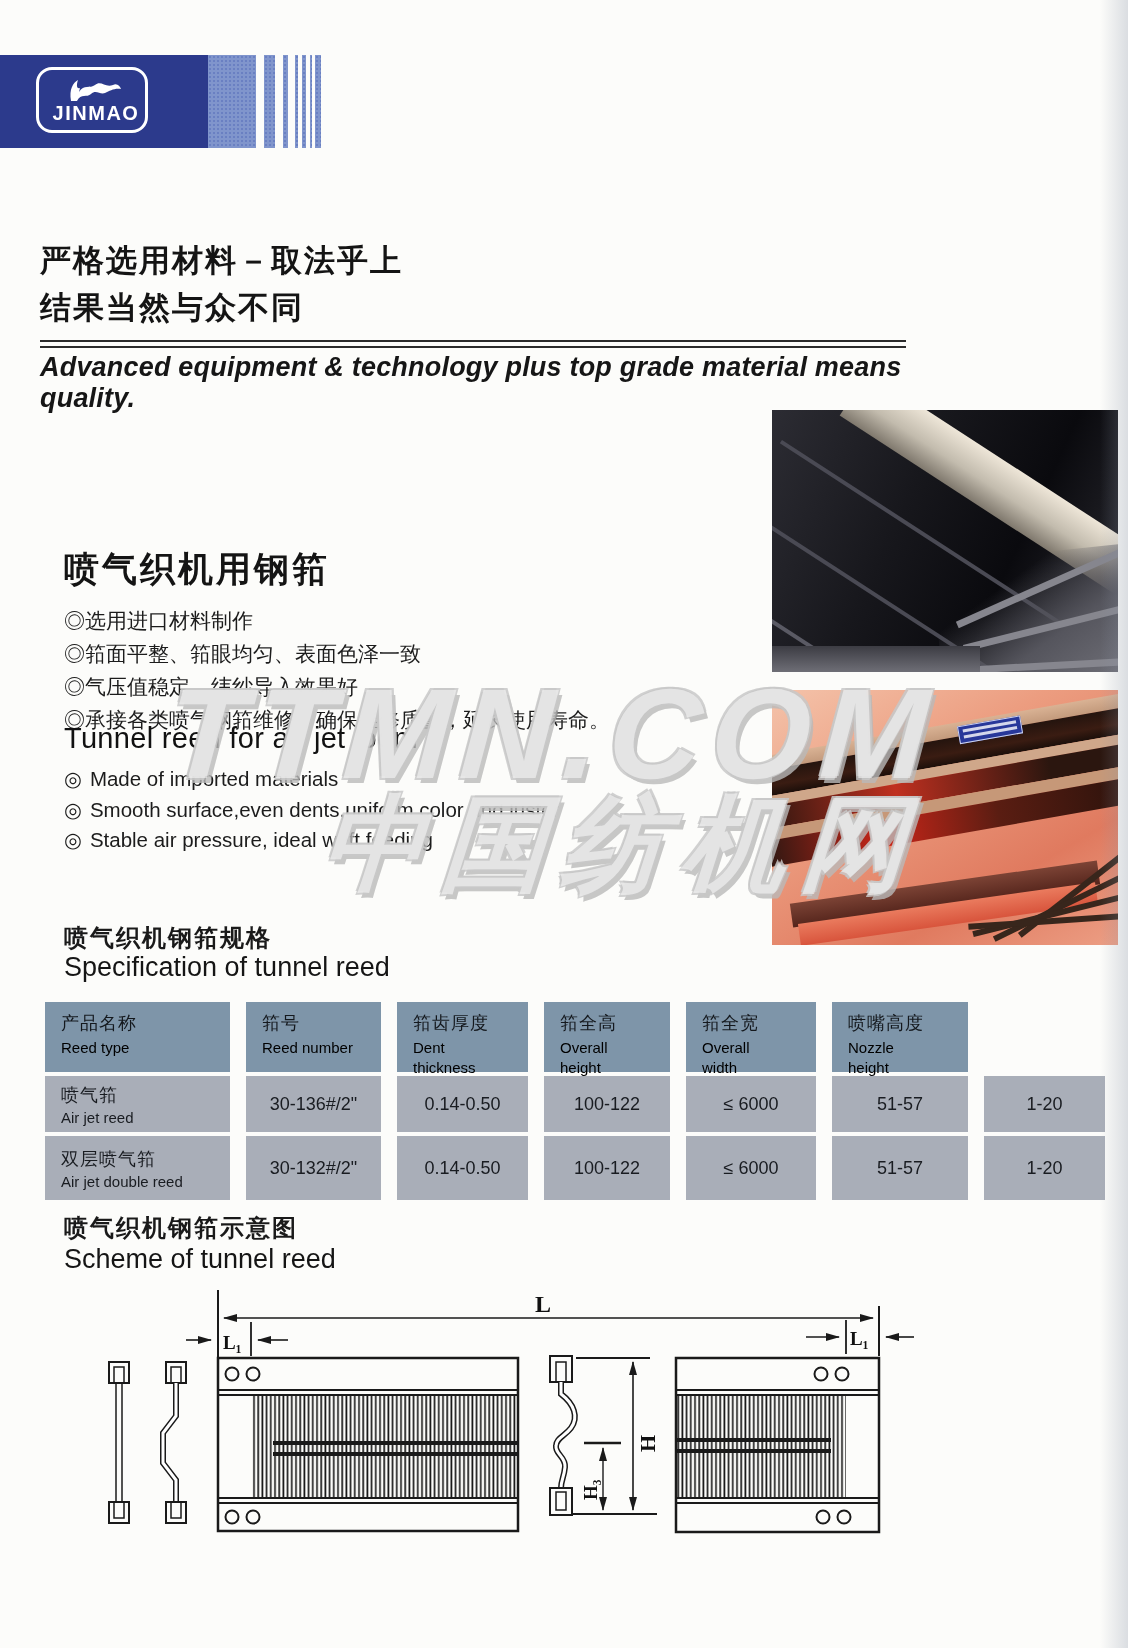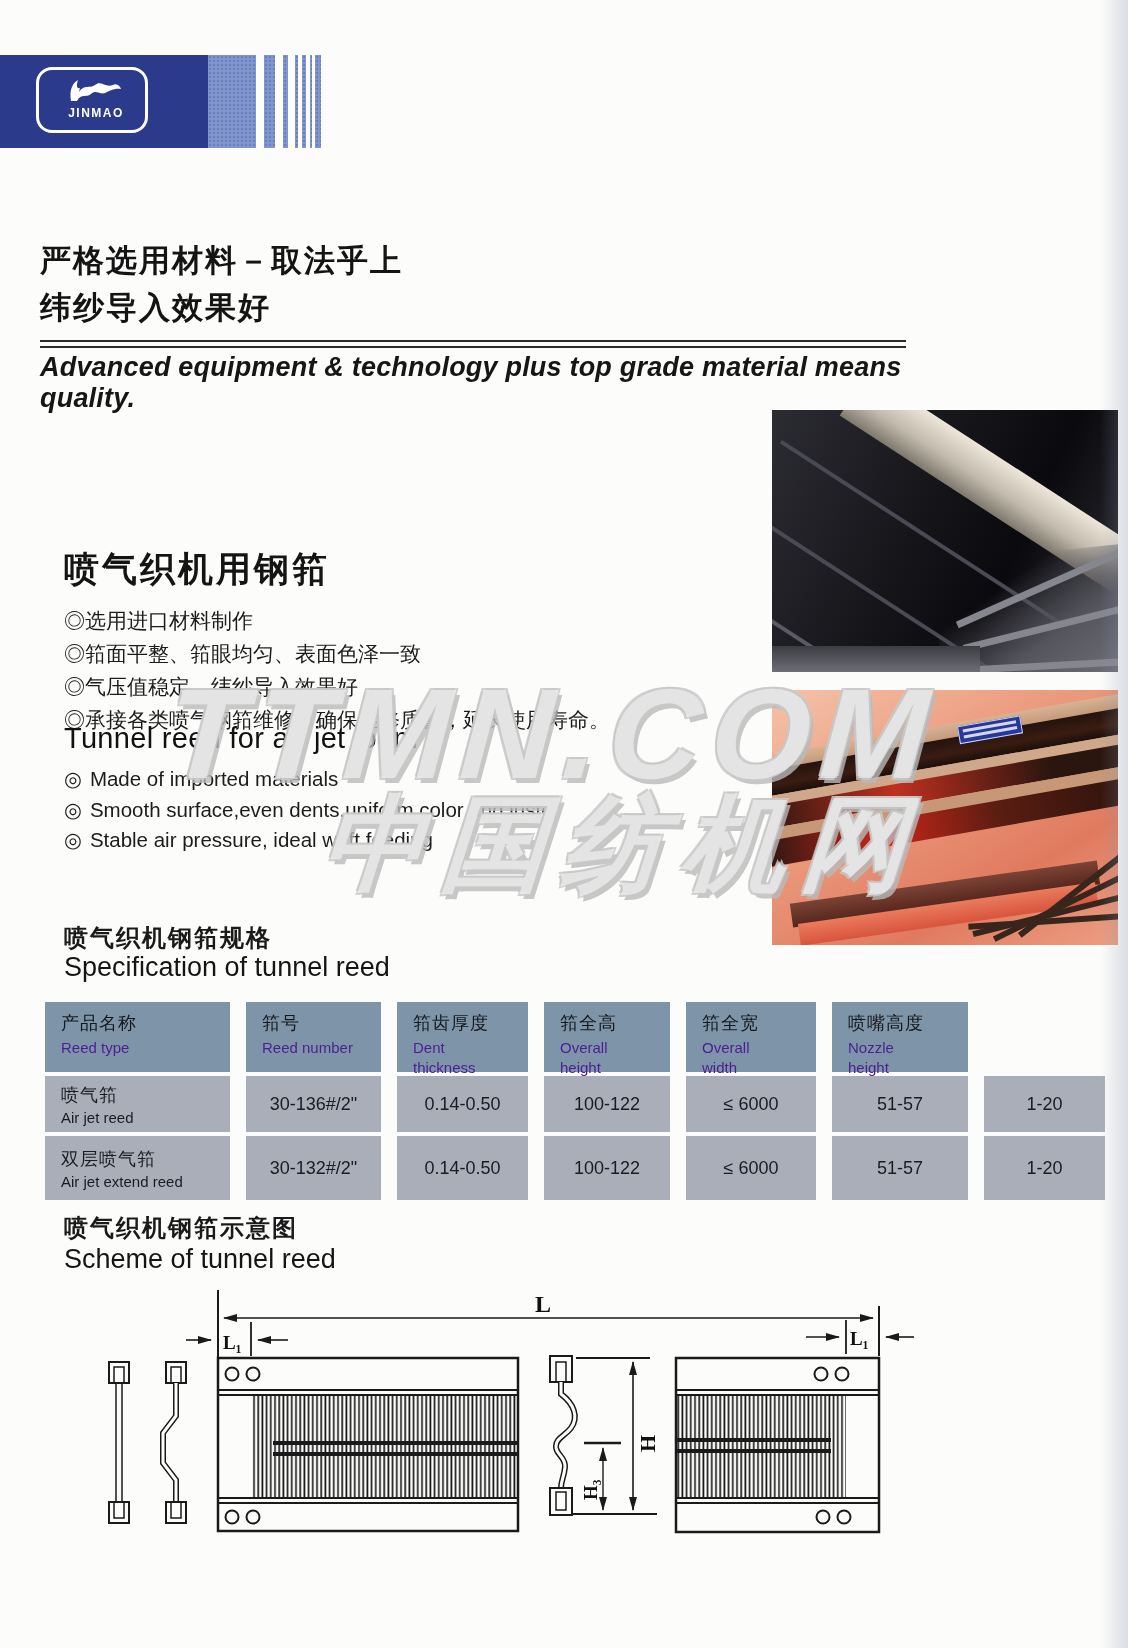--- a/index.html
+++ b/index.html
@@ -11,21 +11,21 @@
   
   .topbar{position:absolute;left:0;top:55px;width:340px;height:93px;}
   .tb-main{position:absolute;left:0;top:0;width:208px;height:93px;background:#2c3a8c;}
   .tb-half{position:absolute;left:208px;top:0;width:48px;height:93px;background:#8095cc;
     background-image:radial-gradient(#6a80c2 32%,rgba(0,0,0,0) 33%);background-size:4px 4px;}
   .stripe{position:absolute;top:0;height:93px;background:#8095cc;
     background-image:radial-gradient(#6a80c2 32%,rgba(0,0,0,0) 33%);background-size:4px 4px;}
   .logo{position:absolute;left:36px;top:12px;width:112px;height:66px;border:3px solid #fff;
     border-radius:16px;background:#2c3a8c;box-sizing:border-box;text-align:center;}
   .logo svg{display:block;margin:5px auto 0 auto;}
-  .logo-text{color:#fff;font-weight:bold;font-size:12px;letter-spacing:1.5px;line-height:16px;margin-left:8px;}
+  .logo-text{color:#fff;font-weight:bold;font-size:20px;letter-spacing:1.5px;line-height:16px;margin-left:8px;}
   
   .h-zh{position:absolute;left:40px;font-size:31px;font-weight:bold;letter-spacing:2px;color:#141414;z-index:5;}
   .h-zh1{top:240px;} .h-zh2{top:287px;}
   .h-rule{position:absolute;left:40px;top:340px;width:866px;height:4px;
     border-top:2px solid #2b2b2b;border-bottom:2px solid #2b2b2b;box-sizing:content-box;z-index:5;}
   .h-en{position:absolute;left:40px;top:352px;width:880px;font-size:27px;font-style:italic;
     font-weight:bold;color:#161616;z-index:5;letter-spacing:0.2px;}
   
   .photo{position:absolute;left:772px;width:346px;overflow:hidden;z-index:1;}
   .photo1{top:410px;height:262px;background:linear-gradient(115deg,#2c2c33 0%,#17171c 38%,#0a0a0e 66%,#2e2e35 100%);}
@@ -63,21 +63,21 @@
       -2px 2px 0 rgba(200,200,200,.85),4px 5px 0 rgba(185,185,185,.8);}
   .wm1{left:168px;top:660px;font-size:128px;letter-spacing:10px;transform:skewX(-4deg);}
   .wm2{left:322px;top:776px;font-size:104px;letter-spacing:16px;transform:skewX(-4deg);}
   
   .spec-zh{top:922px;font-size:24px;font-weight:bold;letter-spacing:2px;}
   .spec-en{top:952px;font-size:27px;color:#151515;}
   .spec-table{position:absolute;left:45px;top:1002px;z-index:5;display:flex;flex-direction:column;gap:4px;}
   .tgrid{display:grid;grid-template-columns:185px 135px 131px 126px 130px 136px 121px;column-gap:16px;}
   .th{background:#7e95a9;height:70px;box-sizing:border-box;padding:9px 4px 0 16px;}
   .th-zh{display:block;font-size:18px;letter-spacing:1px;color:#14181d;}
-  .th-en{display:block;font-size:15px;line-height:1.32;margin-top:3px;white-space:pre-line;color:#4c1d95;}
+  .th-en{display:block;font-size:15px;line-height:1.32;margin-top:3px;white-space:pre-line;color:#000000;}
   .td{background:#a9aeb8;display:flex;align-items:center;justify-content:center;
     font-size:18px;color:#191c21;box-sizing:border-box;}
   .row1 .td{height:56px;justify-content:center;} .row2 .td{height:64px;}
   .td-name{flex-direction:column;align-items:flex-start;justify-content:center;padding-left:16px;}
   .td-zh{font-size:18px;letter-spacing:1px;}
   .td-en{font-size:15px;margin-top:2px;}
   
   .scheme-zh{top:1212px;font-size:24px;font-weight:bold;letter-spacing:2px;}
   .scheme-en{top:1244px;font-size:27px;color:#151515;}
   .diagram{position:absolute;left:0;top:1270px;z-index:5;}
@@ -104,21 +104,21 @@
     </div>
     <div class="logo">
       <svg width="70" height="30" viewBox="0 0 70 30">
         <path d="M14 26 C12 14 16 8 21 5 C19 11 20 14 23 13 L22 17 C27 9 33 14 38 10 C44 5 48 13 56 10 C60 8 63 11 64 14 C57 13 53 16 48 18 C43 20 39 14 34 19 C30 23 24 18 20 26 Z" fill="#ffffff"></path>
       </svg>
       <div class="logo-text">JINMAO</div>
     </div>
   </div>
 
   <div class="h-zh h-zh1">严格选用材料－取法乎上</div>
-  <div class="h-zh h-zh2">纬纱导入效果好</div>
+  <div class="h-zh h-zh2">结果当然与众不同</div>
   <div class="h-rule"></div>
   <div class="h-en">Advanced equipment &amp; technology plus top grade material means quality.</div>
 
   <div class="photo photo1">
     <div class="p1-light"></div>
     <div class="p1-line" style="left:10px;top:30px;"></div>
     <div class="p1-line" style="left:-30px;top:96px;"></div>
     <div class="p1-line" style="left:-60px;top:170px;background:#5a5a64;"></div>
     <div class="p1-fanarea">
       <div class="p1-blade" style="left:20px;top:60px;width:180px;transform:rotate(-18deg);"></div>
@@ -209,21 +209,21 @@
       <div class="td">30-136#/2"</div>
       <div class="td">0.14-0.50</div>
       <div class="td">100-122</div>
       <div class="td">≤ 6000</div>
       <div class="td">51-57</div>
       <div class="td">1-20</div>
     </div>
     <div class="tgrid row2">
       <div class="td td-name">
           <span class="td-zh">双层喷气筘</span>
-          <span class="td-en">Air jet extend reed</span>
+          <span class="td-en">Air jet double reed</span>
         </div>
       <div class="td">30-132#/2"</div>
       <div class="td">0.14-0.50</div>
       <div class="td">100-122</div>
       <div class="td">≤ 6000</div>
       <div class="td">51-57</div>
       <div class="td">1-20</div>
     </div>
   </div>
 

